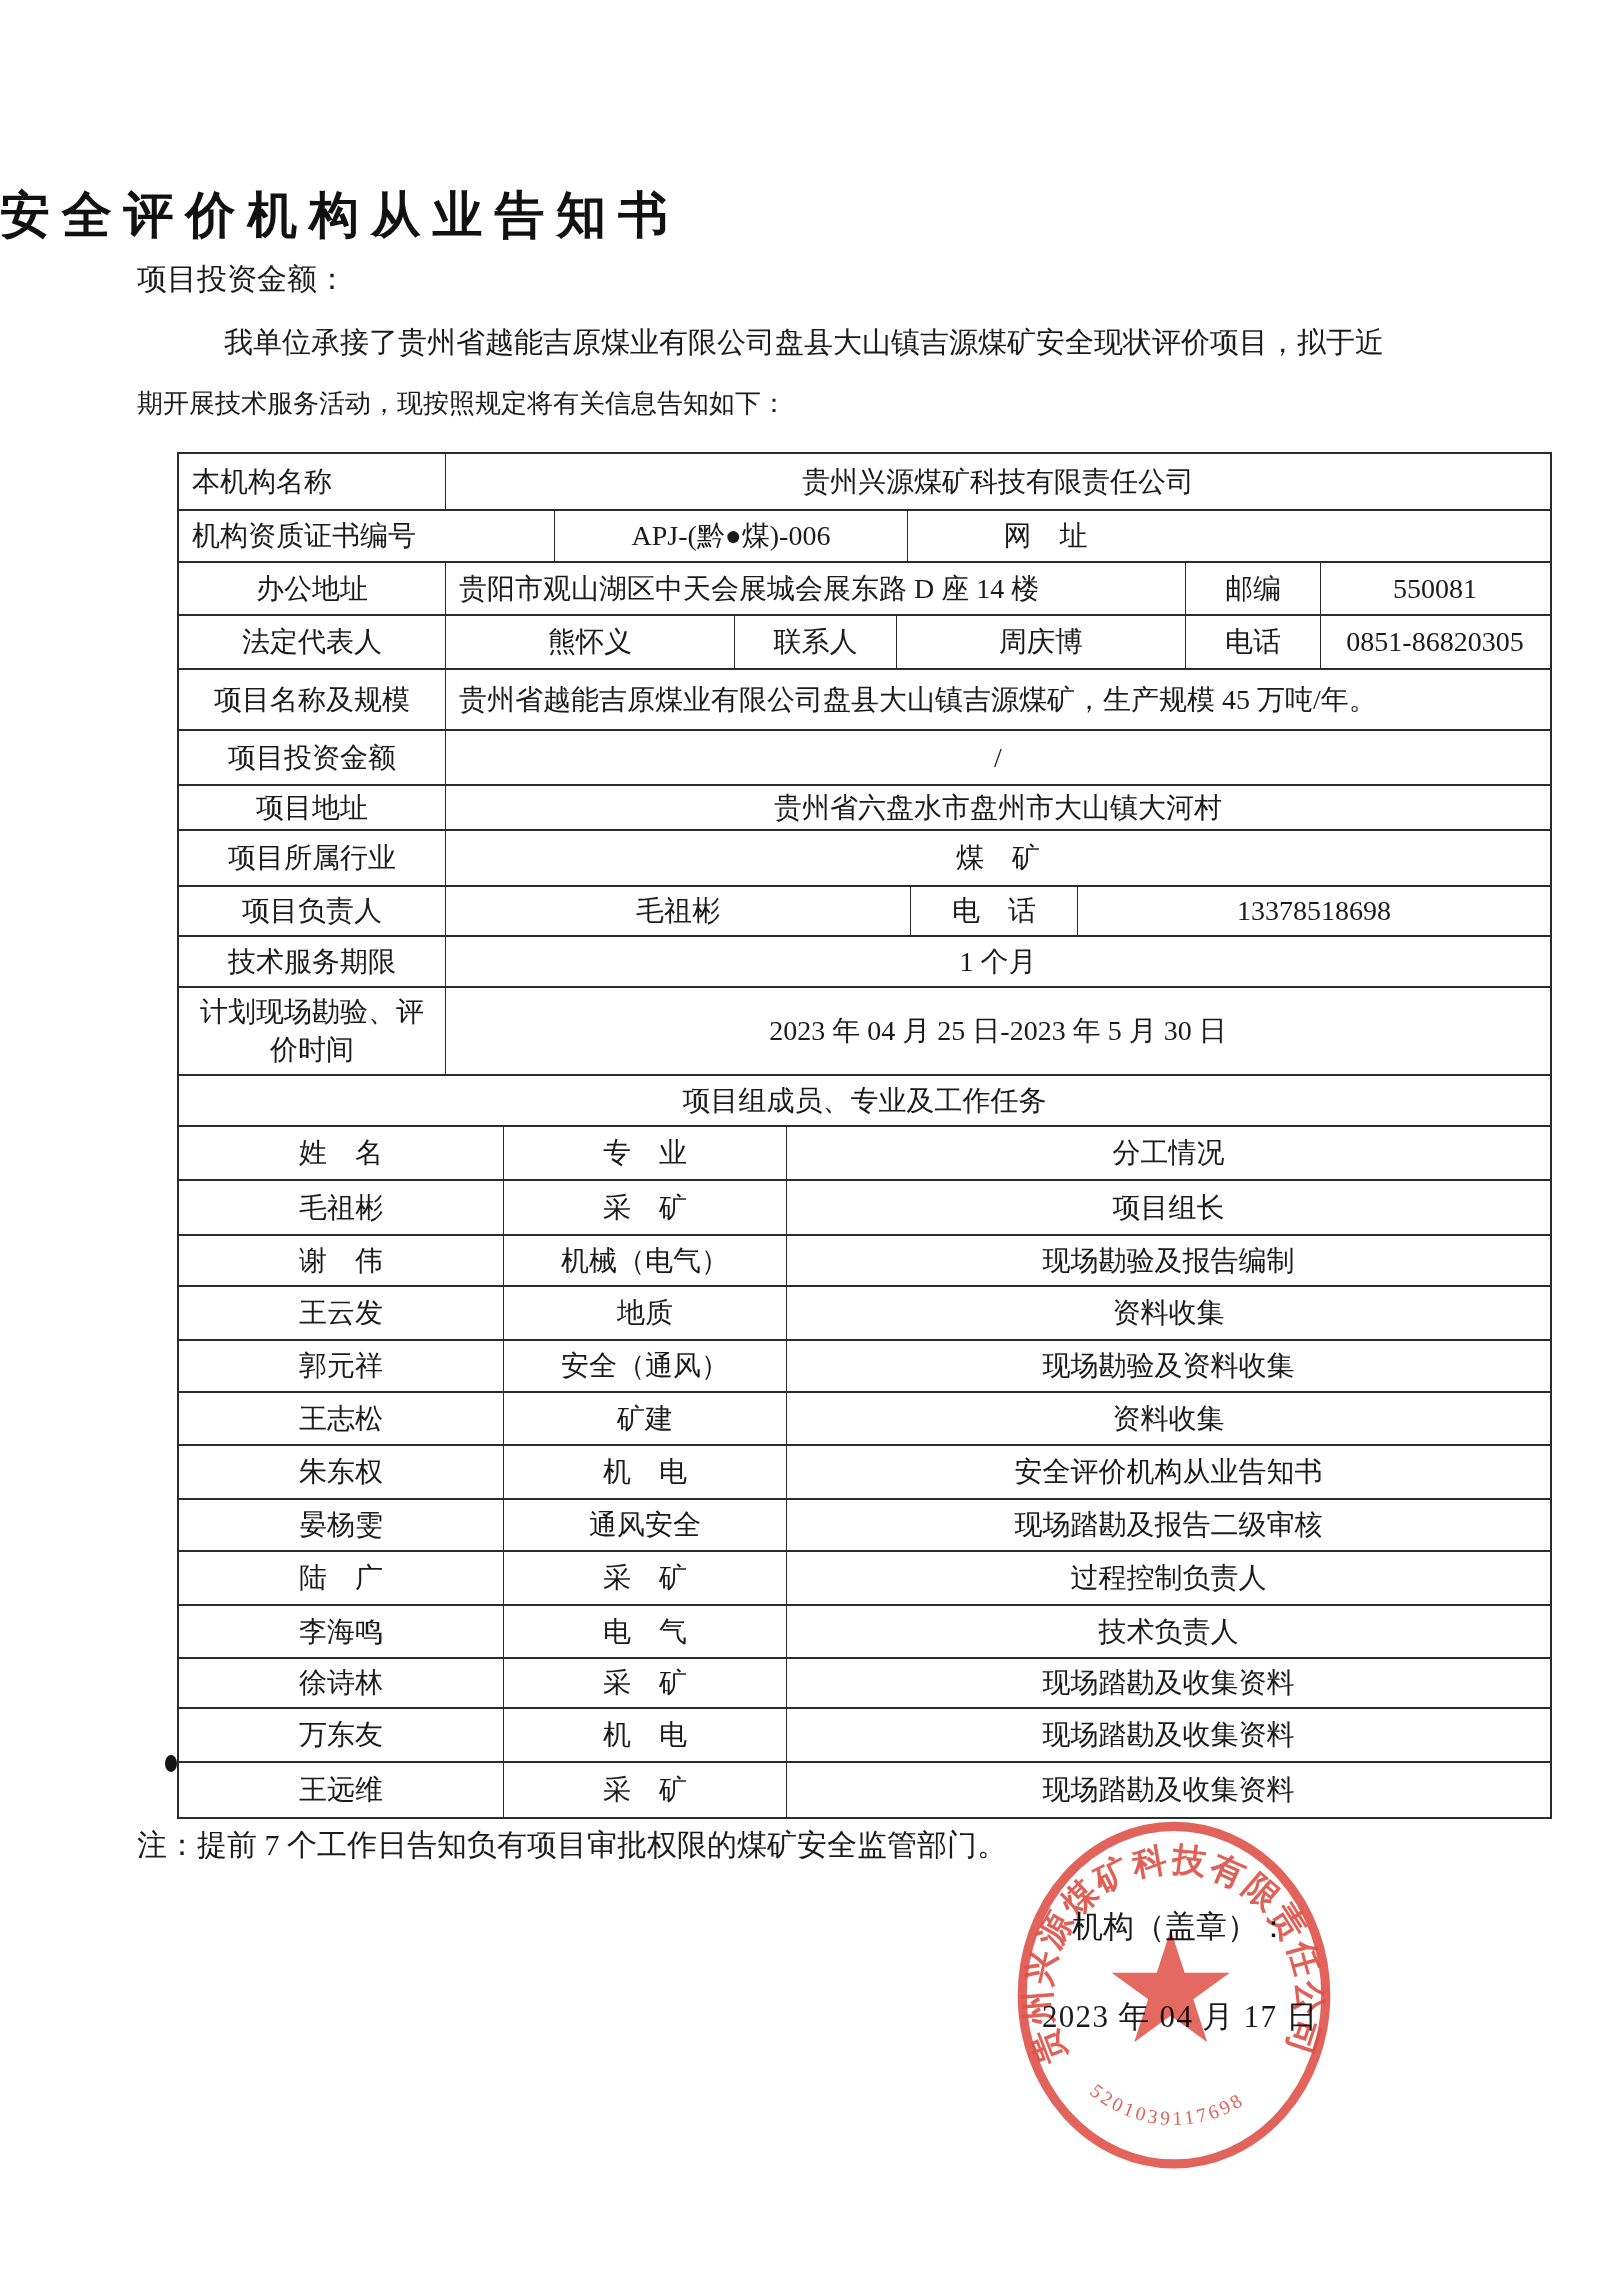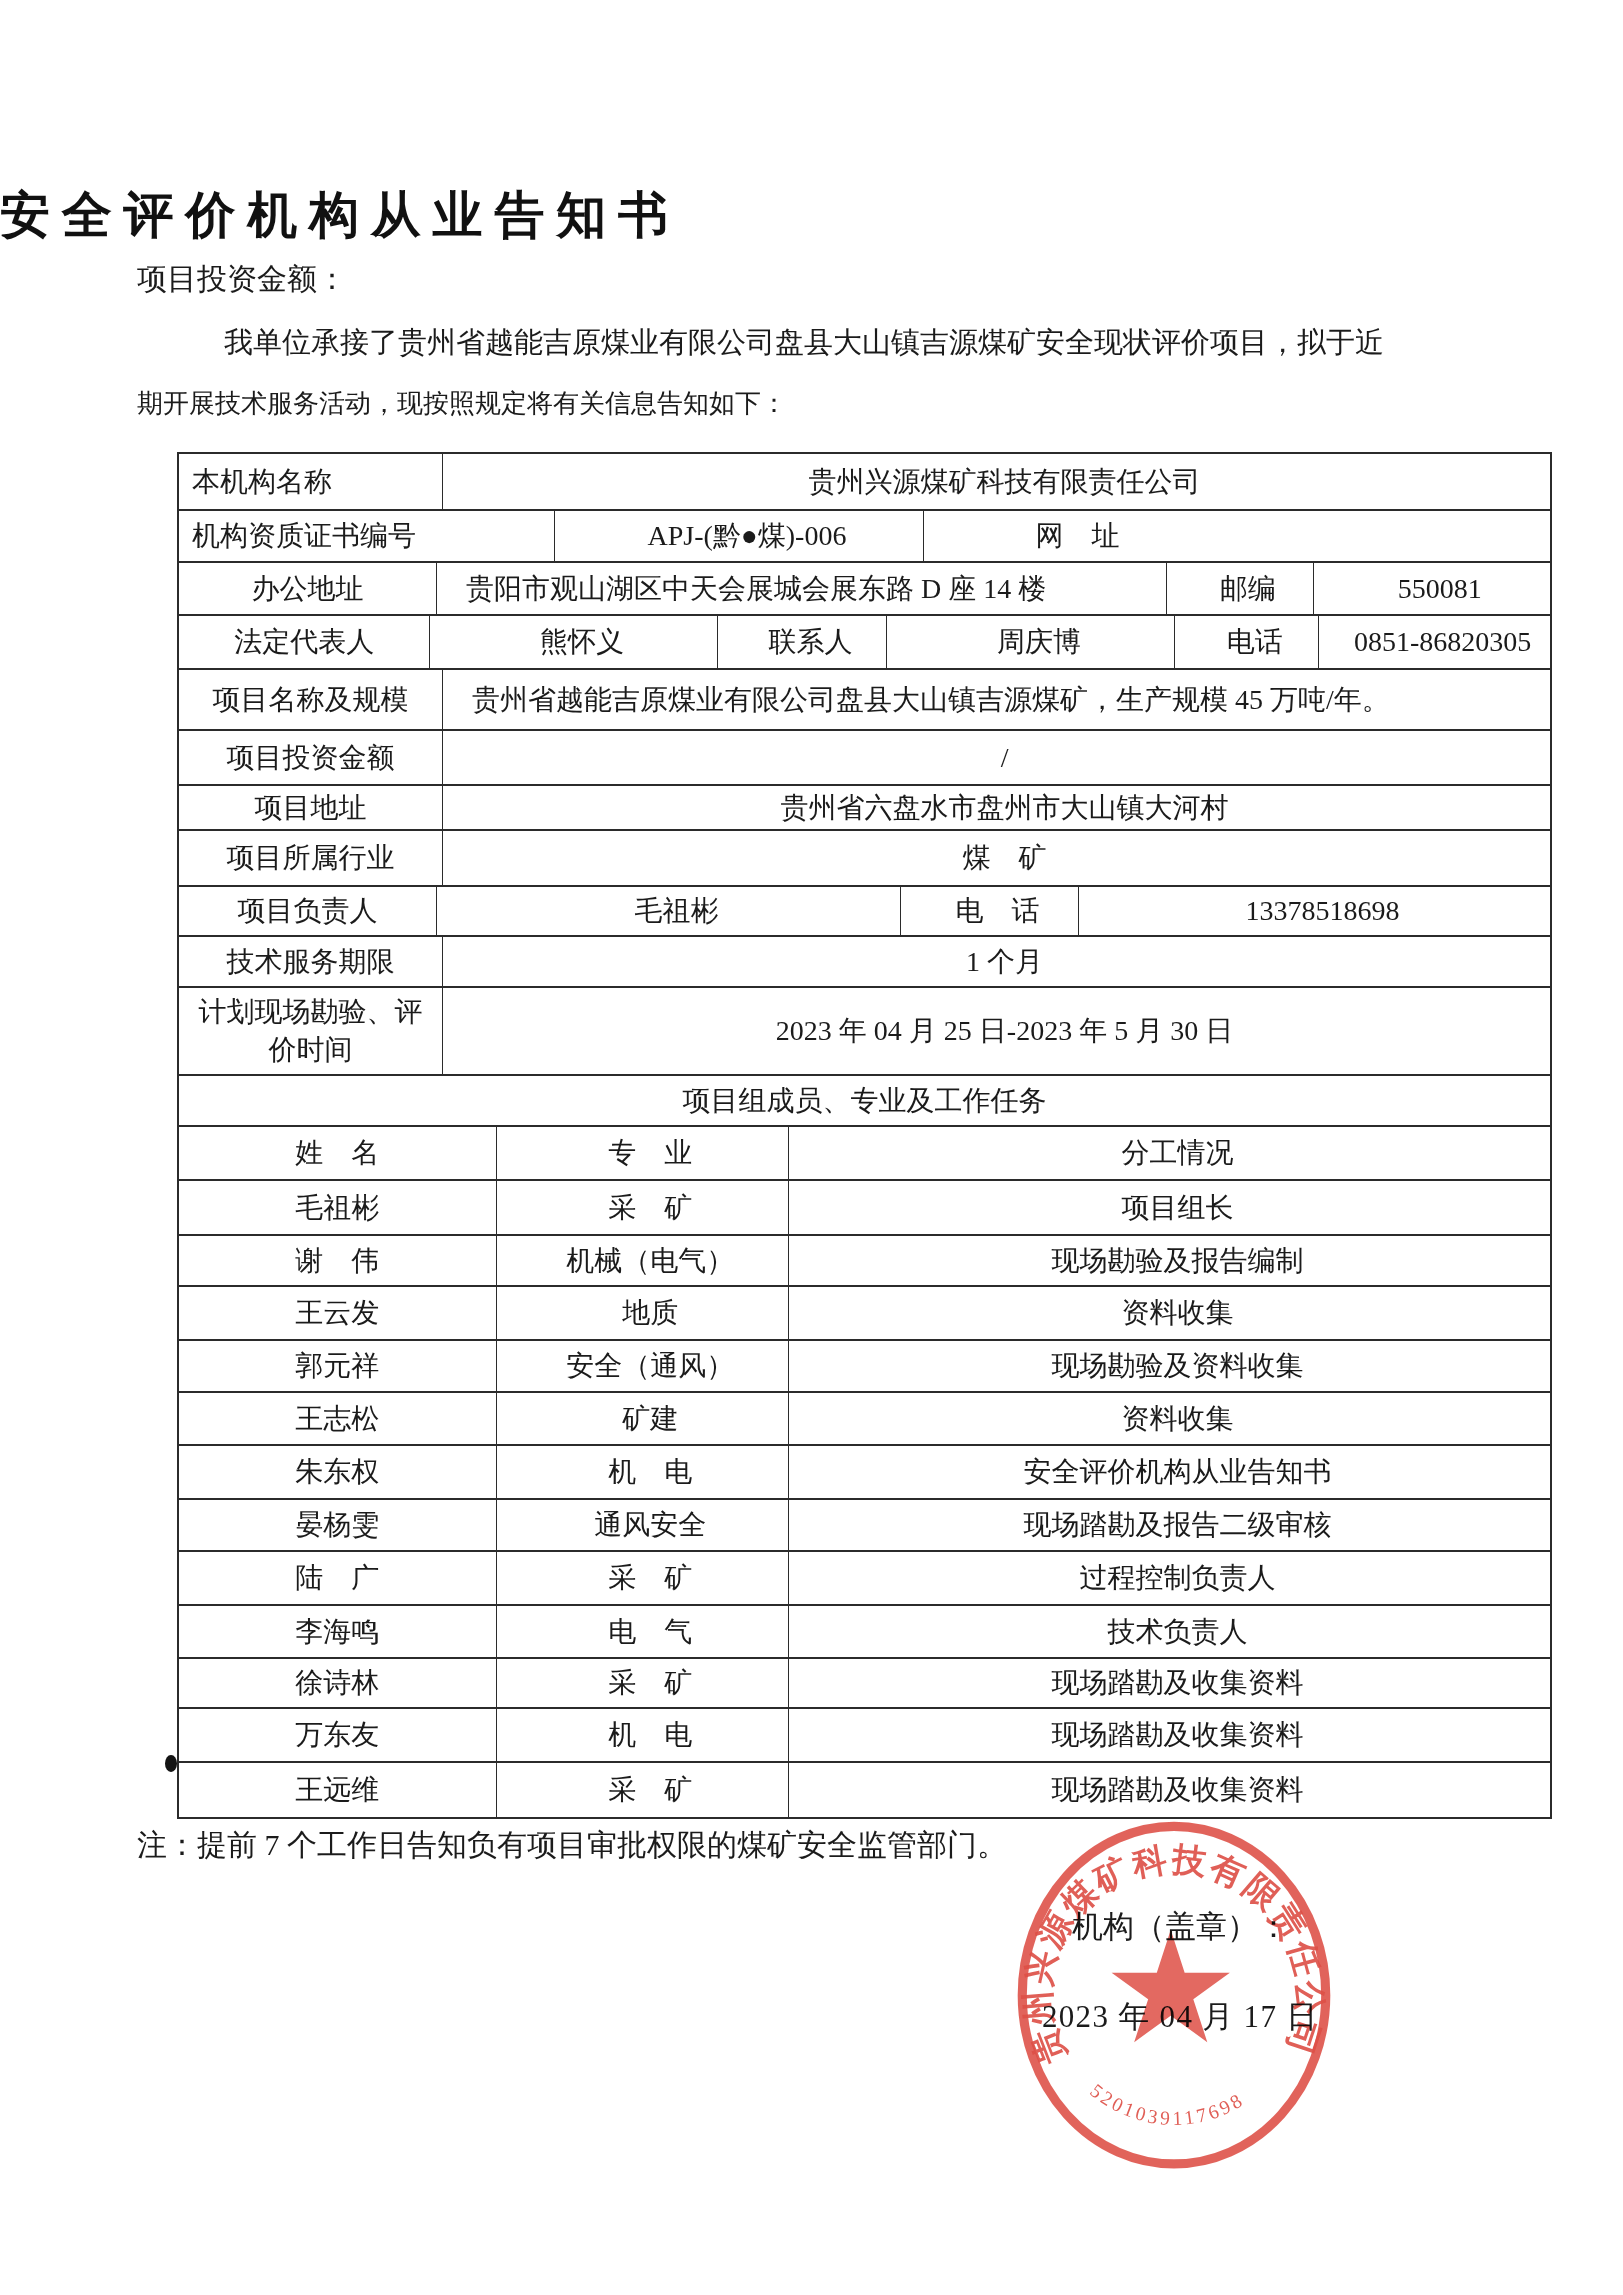--- a/index.html
+++ b/index.html
@@ -15,21 +15,21 @@
   .salutation{position:absolute;left:137px;top:259px;font-size:30px;}
   .para1{position:absolute;left:224px;top:323px;font-size:29px;}
   .para2{position:absolute;left:137px;top:386px;font-size:26px;}
   .note{position:absolute;left:137px;top:1825px;font-size:30px;}
   .seal-label{position:absolute;left:1072px;top:1906px;font-size:31px;}
   .seal-date{position:absolute;left:1042px;top:1996px;font-size:31px;letter-spacing:1.3px;}
   .doc-table{
     position:absolute;left:177px;top:452px;width:1371px;
     border:2px solid #2b2b2b;box-sizing:content-box;
   }
-  .tr{display:flex;border-bottom:2px solid #2b2b2b;box-sizing:border-box;gap:16px;}
+  .tr{display:flex;border-bottom:2px solid #2b2b2b;box-sizing:border-box;}
   .tr:last-child{border-bottom:none;}
   .c{
     border-right:1.3px solid #2b2b2b;box-sizing:border-box;
     display:flex;align-items:center;justify-content:center;
     text-align:center;font-size:28px;padding:0 9.2px;line-height:1.35;
   }
   .c:last-child{border-right:none;}
   .c.left{justify-content:flex-start;text-align:left;padding-left:13px;}
   .dot{position:absolute;left:165px;top:1755px;width:11.8px;height:17px;background:#141414;border-radius:50%;}
   .stamp{position:absolute;left:1007px;top:1814px;width:334px;height:363px;mix-blend-mode:multiply;opacity:0.9;}

